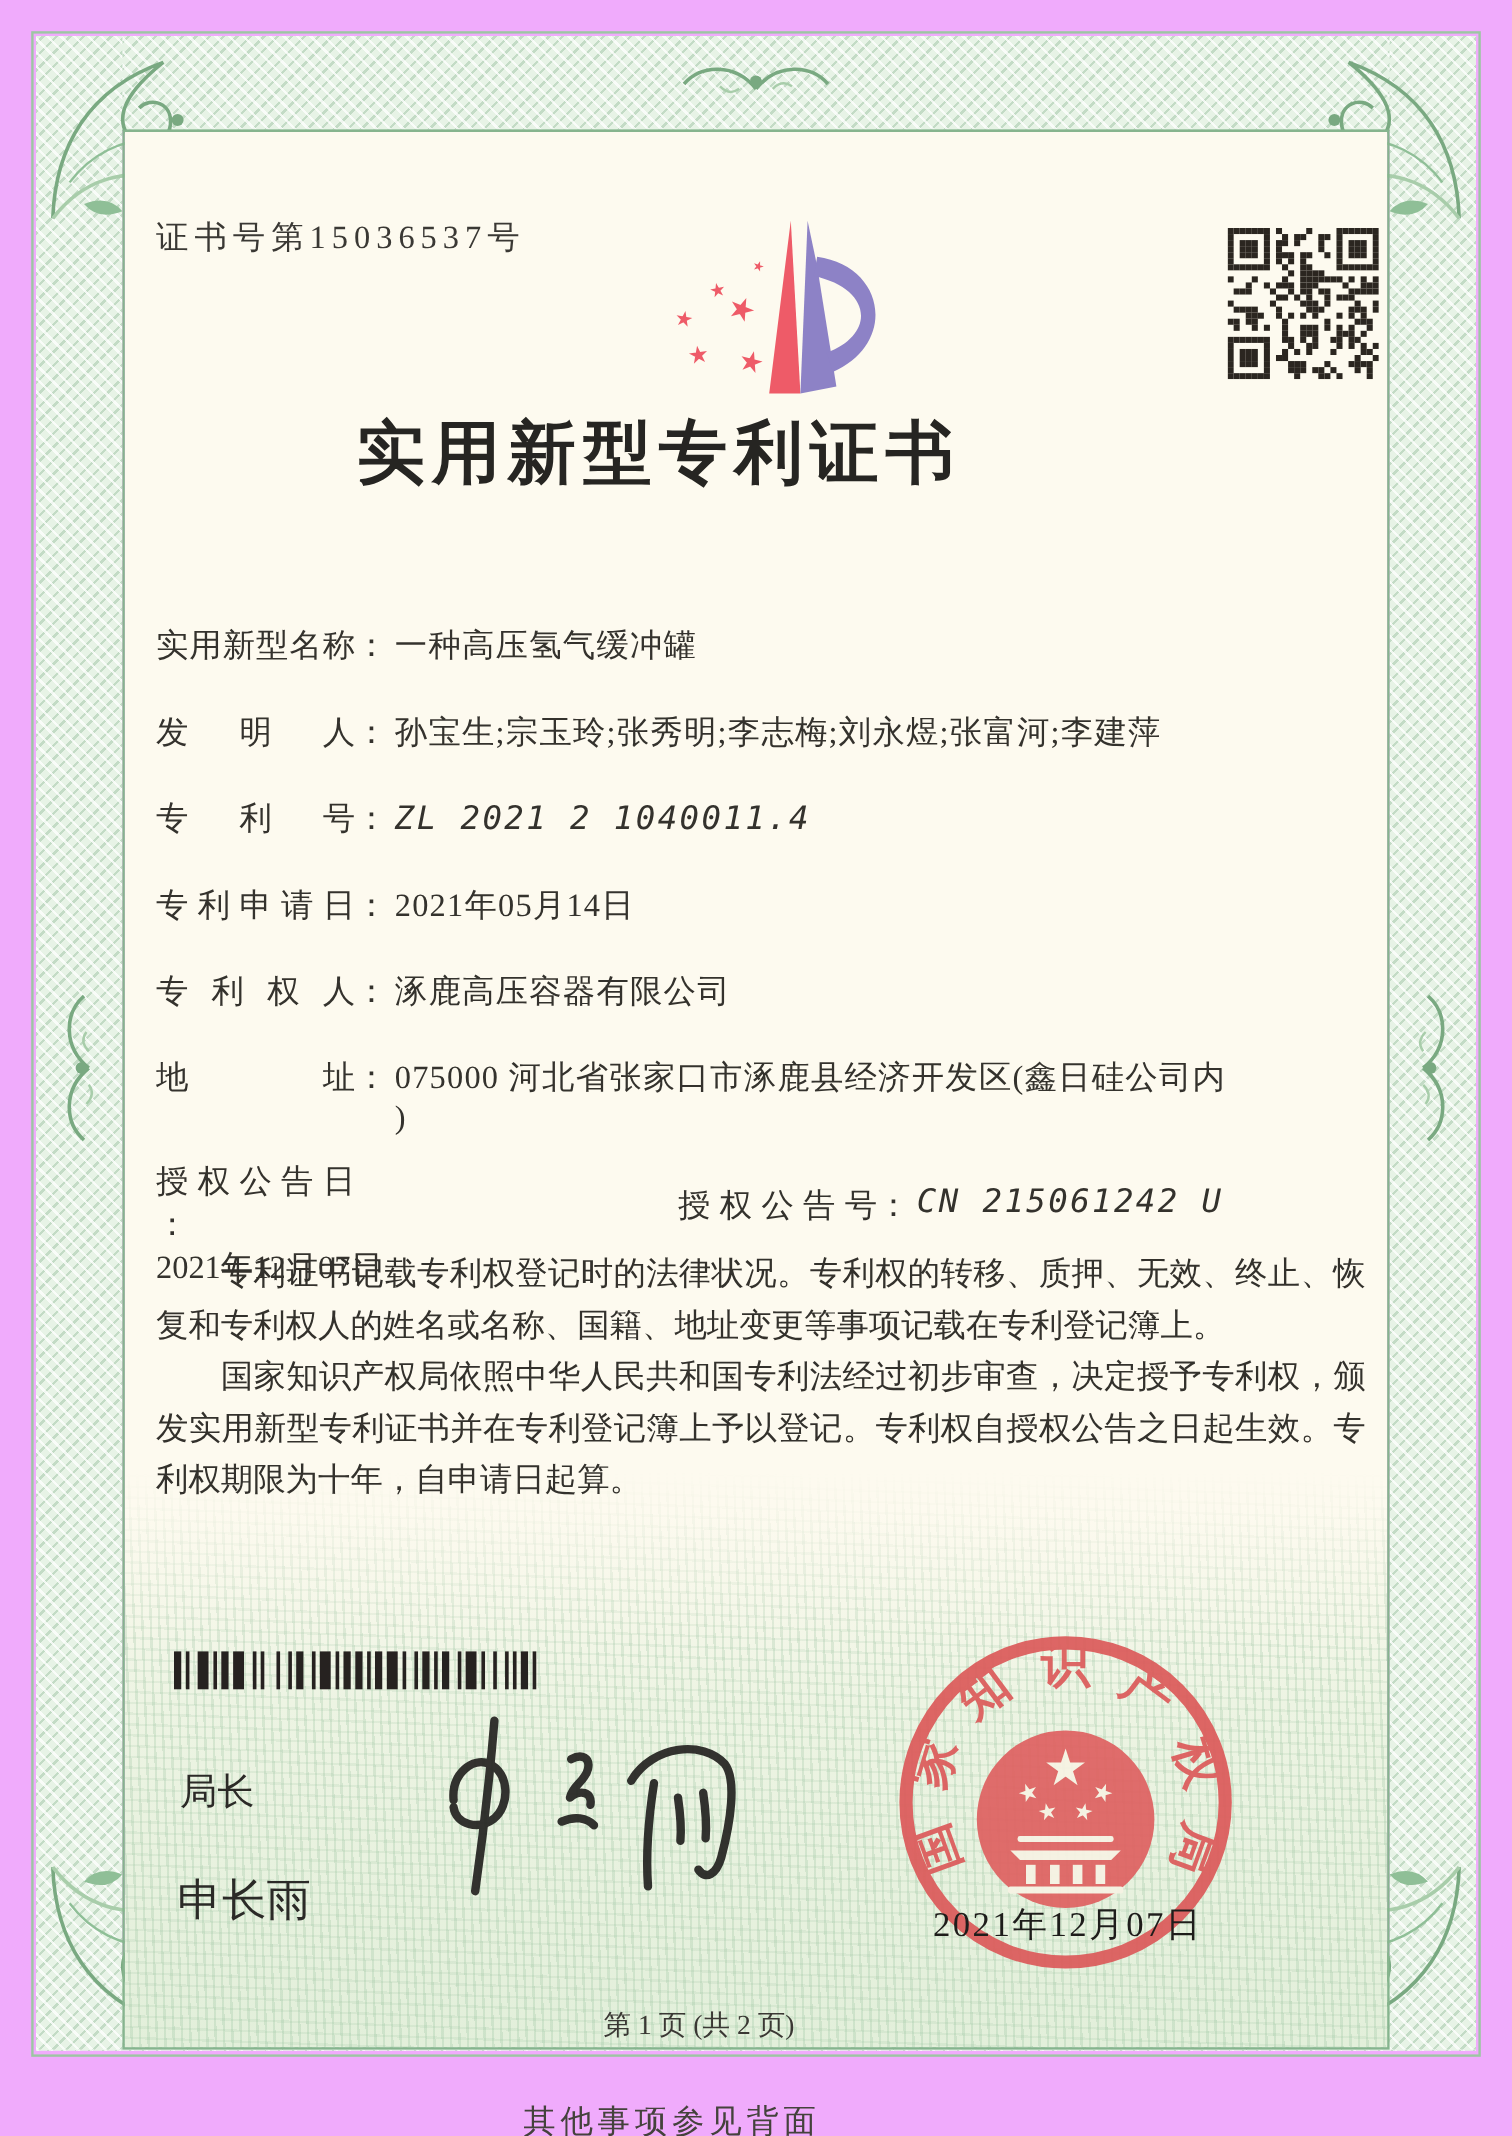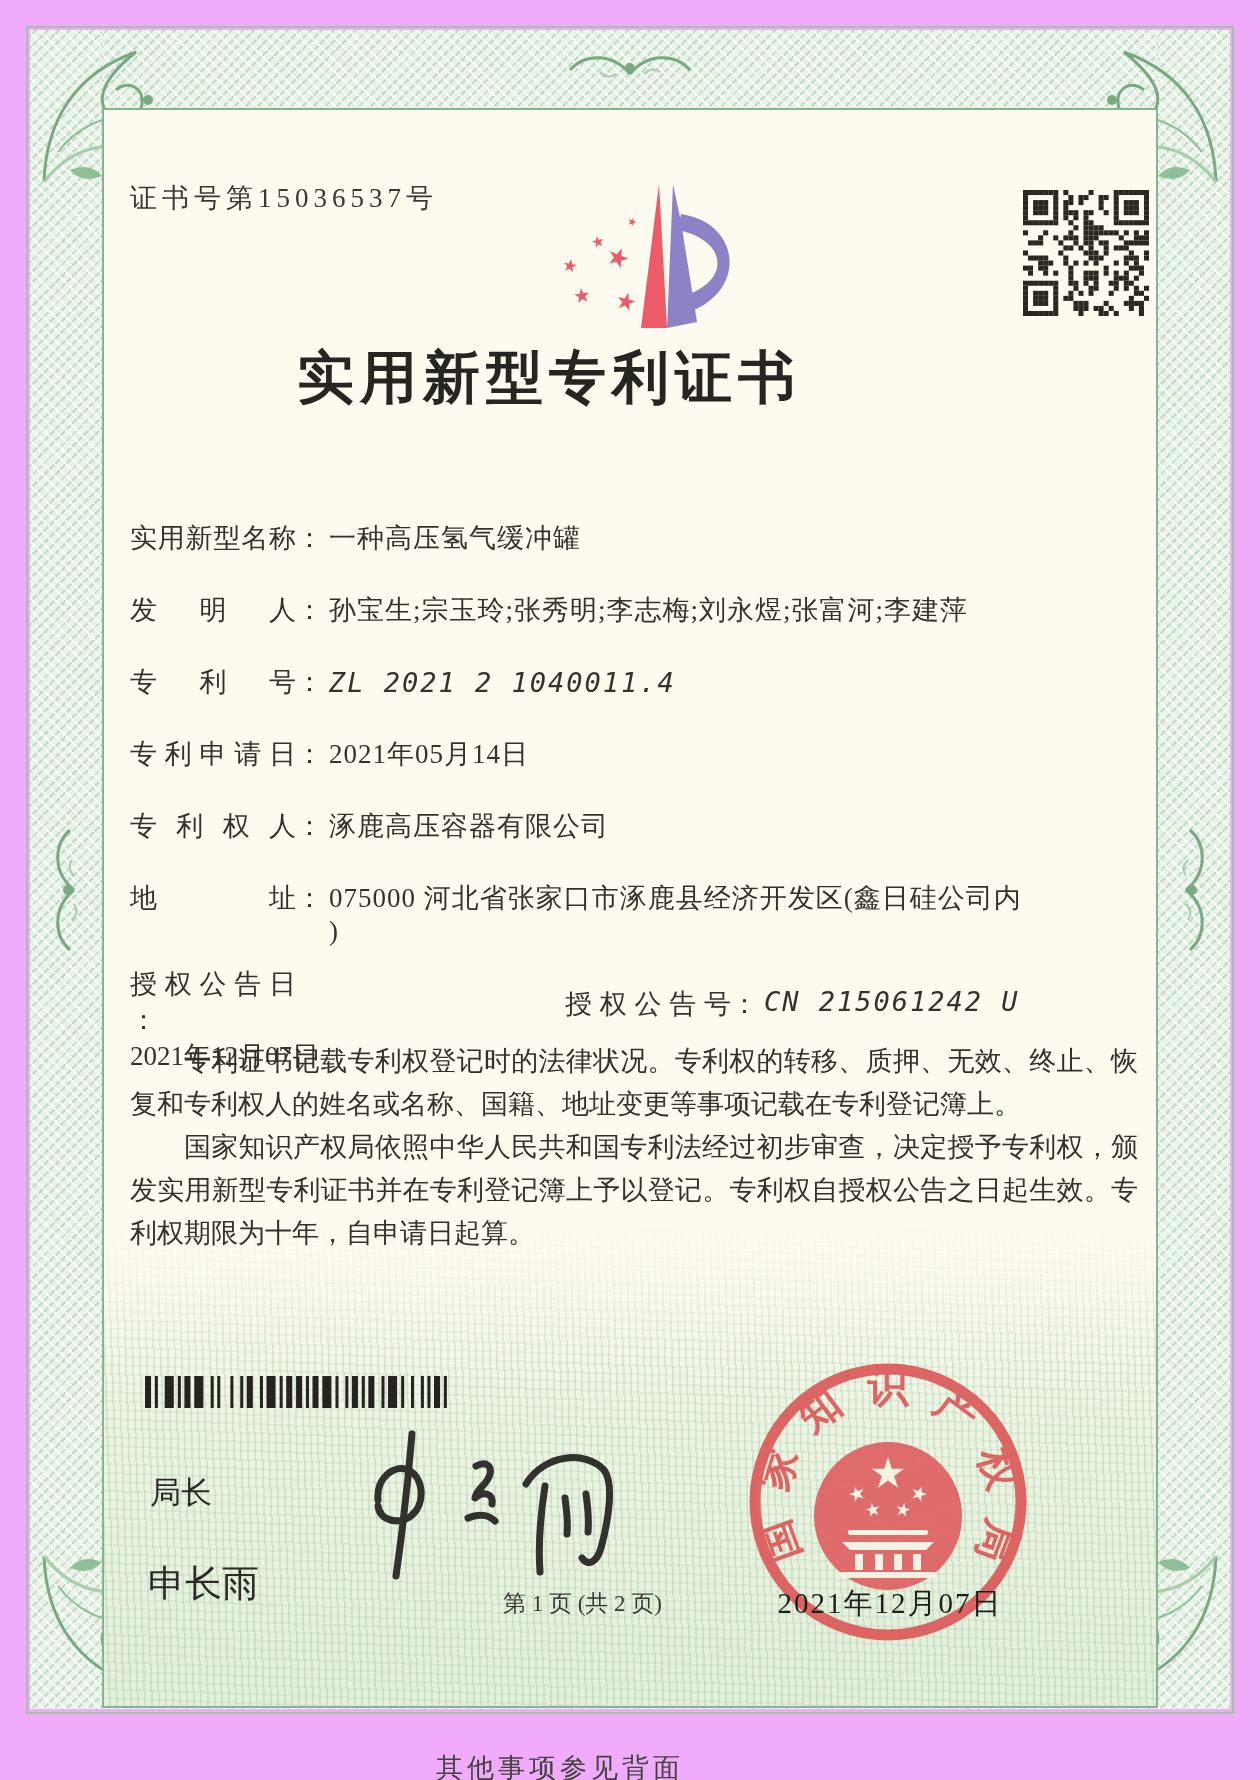--- a/index.html
+++ b/index.html
@@ -62,21 +62,21 @@
   .paras p{margin:0; text-indent:2em;}
   .barcode{left:145px; top:1376px; width:312px; height:32px;}
   .signer-title{left:150px; top:1472px; font-size:31px; font-family:"Liberation Sans","DejaVu Sans",sans-serif; color:#2b2a27;}
   .signer-name{left:148px; top:1526px; font-size:37px; font-family:"Liberation Sans","DejaVu Sans",sans-serif; color:#2b2a27;margin-top:33px;}
   .signature{left:348px; top:1420px; width:290px; height:170px;}
   .seal{left:738px; top:1352px; width:300px; height:300px; opacity:.92;}
   .seal-ring-text text{font-size:41px; font-weight:700; fill:#dc5a5a;
     font-family:"Liberation Serif","DejaVu Serif",serif;}
   .seal-date{left:740px; top:1584px; width:300px; text-align:center; font-size:29px;
     letter-spacing:2px; color:#1e1d1b;}
-  .page-footer{left:130px; top:1588px; width:905px; text-align:center; font-size:23px; color:#3a3834;}
+  .page-footer{left:130px; top:1672px; width:905px; text-align:center; font-size:23px; color:#3a3834;}
   .back-note{left:130px; top:1750px; width:860px; text-align:center; font-size:27px; color:#44423c; letter-spacing:4px;}
 </style>
 </head>
 <body>
 
 <div class="page">
 
   <svg width="0" height="0" style="position:absolute">
     <defs>
       <polygon id="star5" points="0,-10 5.878,8.09 -9.511,-3.09 9.511,-3.09 -5.878,8.09"></polygon>

